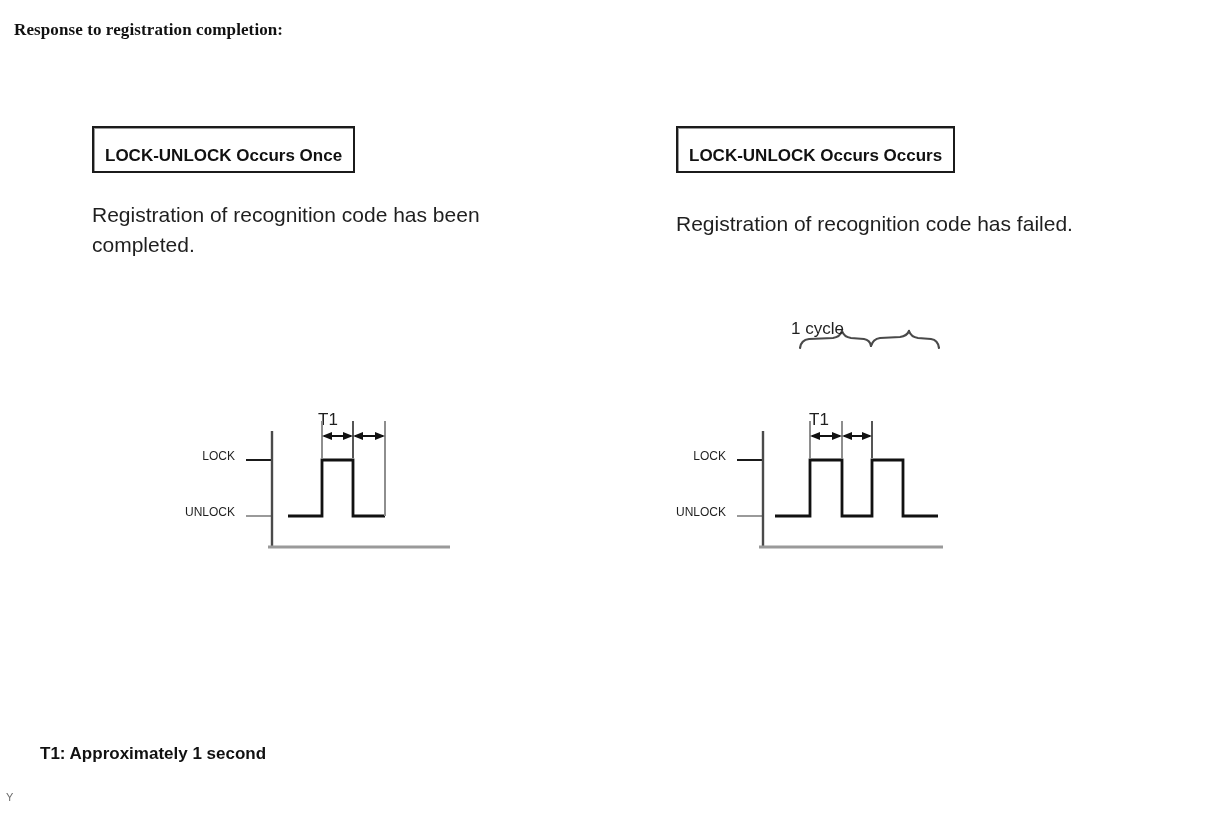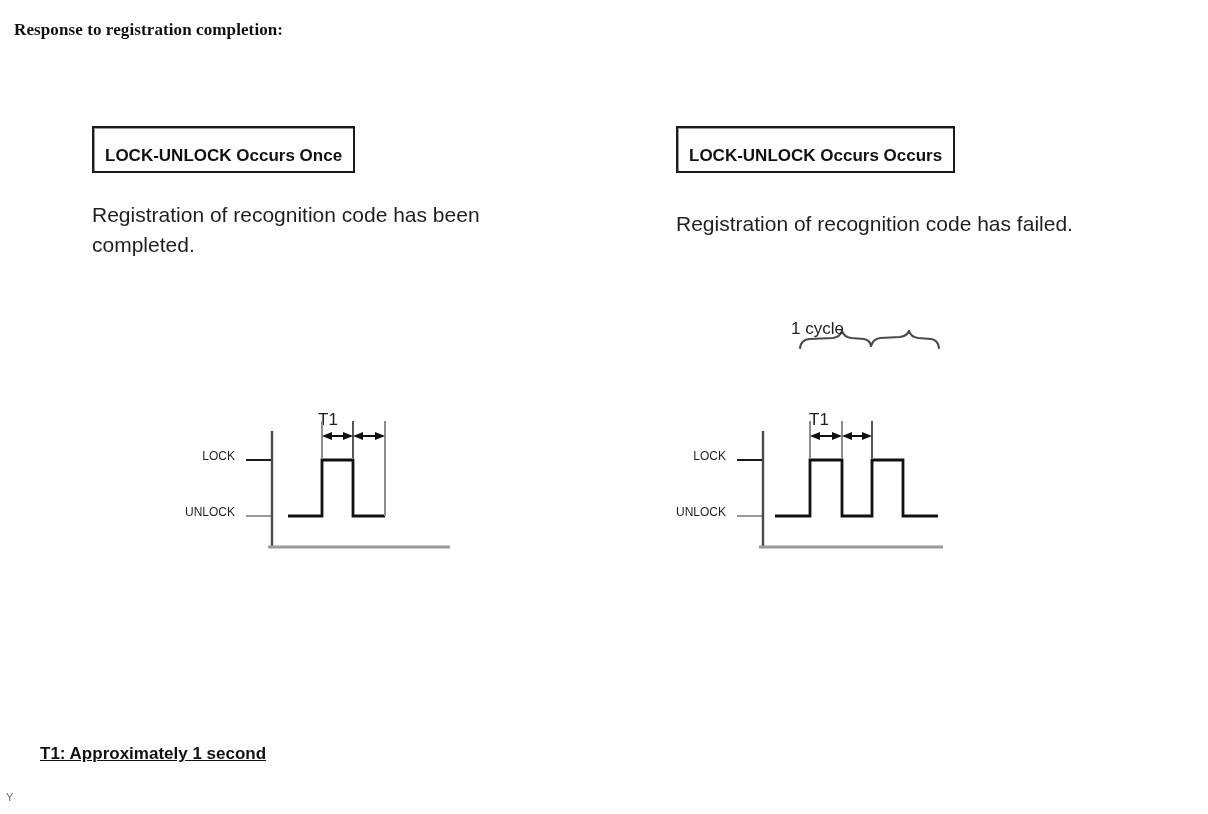--- a/index.html
+++ b/index.html
@@ -58,21 +58,20 @@
     white-space: nowrap;
     text-align: right;
   }
 
   #footer-note {
     left: 40px;
     top: 744px;
     font-size: 17px;
     font-weight: bold;
     color: #111111;
-    text-decoration: underline;
   }
   #corner-mark {
     left: 6px;
     top: 791px;
     font-size: 11px;
     color: #6d6d6d;
   }
 
   
   .wave-svg { display: block; overflow: visible; }

